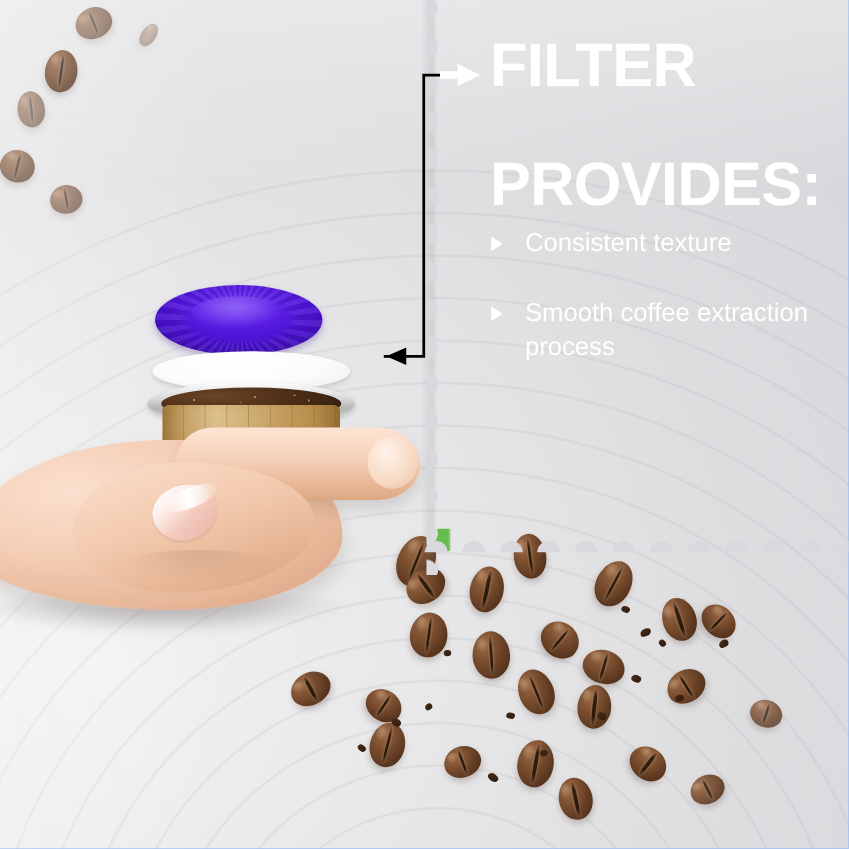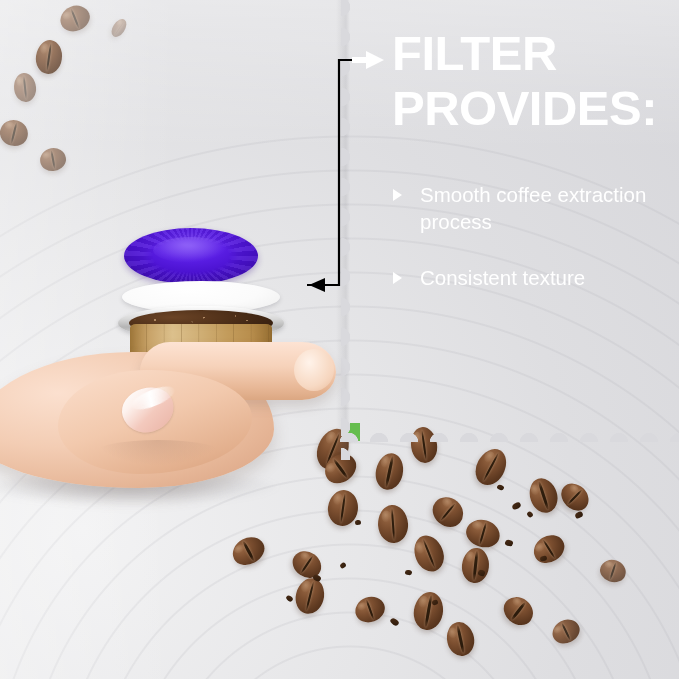--- a/index.html
+++ b/index.html
@@ -117,21 +117,21 @@
     position: absolute;
     left: 392px;
     top: 26px;
     width: 282px;
     color: #ffffff;
     font-weight: bold;
     font-size: 49px;
     line-height: 55px;
     letter-spacing: -0.5px;
   }
-  .heading .l2 { display: block; }
+  .heading .l2 { display: block; margin-top: 40px; }
 
   .bullets {
     position: absolute;
     left: 392px;
     top: 181px;
     width: 278px;
   }
   .bullet {
     position: relative;
     padding-left: 28px;
@@ -387,22 +387,22 @@
     <div class="scallop-left"></div>
     <div class="scallop-bottom"></div>
   </div>
 
   <div class="heading">
     <span class="l1">FILTER</span>
     <span class="l2">PROVIDES:</span>
   </div>
 
   <div class="bullets" id="bullets">
+      <div class="bullet"><span class="tri"></span><span>Consistent texture</span></div>
       <div class="bullet"><span class="tri"></span><span>Smooth coffee extraction process</span></div>
-      <div class="bullet"><span class="tri"></span><span>Consistent texture</span></div>
     </div>
 
   <svg class="connector" viewBox="0 0 679 679">
     <path d="M307 285 L339 285 L339 60 L366 60" fill="none" stroke="#000000" stroke-width="2.2"></path>
     <polygon points="309,285 325,278 325,292" fill="#000000"></polygon>
     <polygon points="350,52 350,68 340,68 340,52" fill="#ffffff" opacity="0"></polygon>
     <path d="M352 60 L372 60" stroke="#ffffff" stroke-width="6" fill="none"></path>
     <polygon points="384,60 366,51 366,69" fill="#ffffff"></polygon>
   </svg>
 

